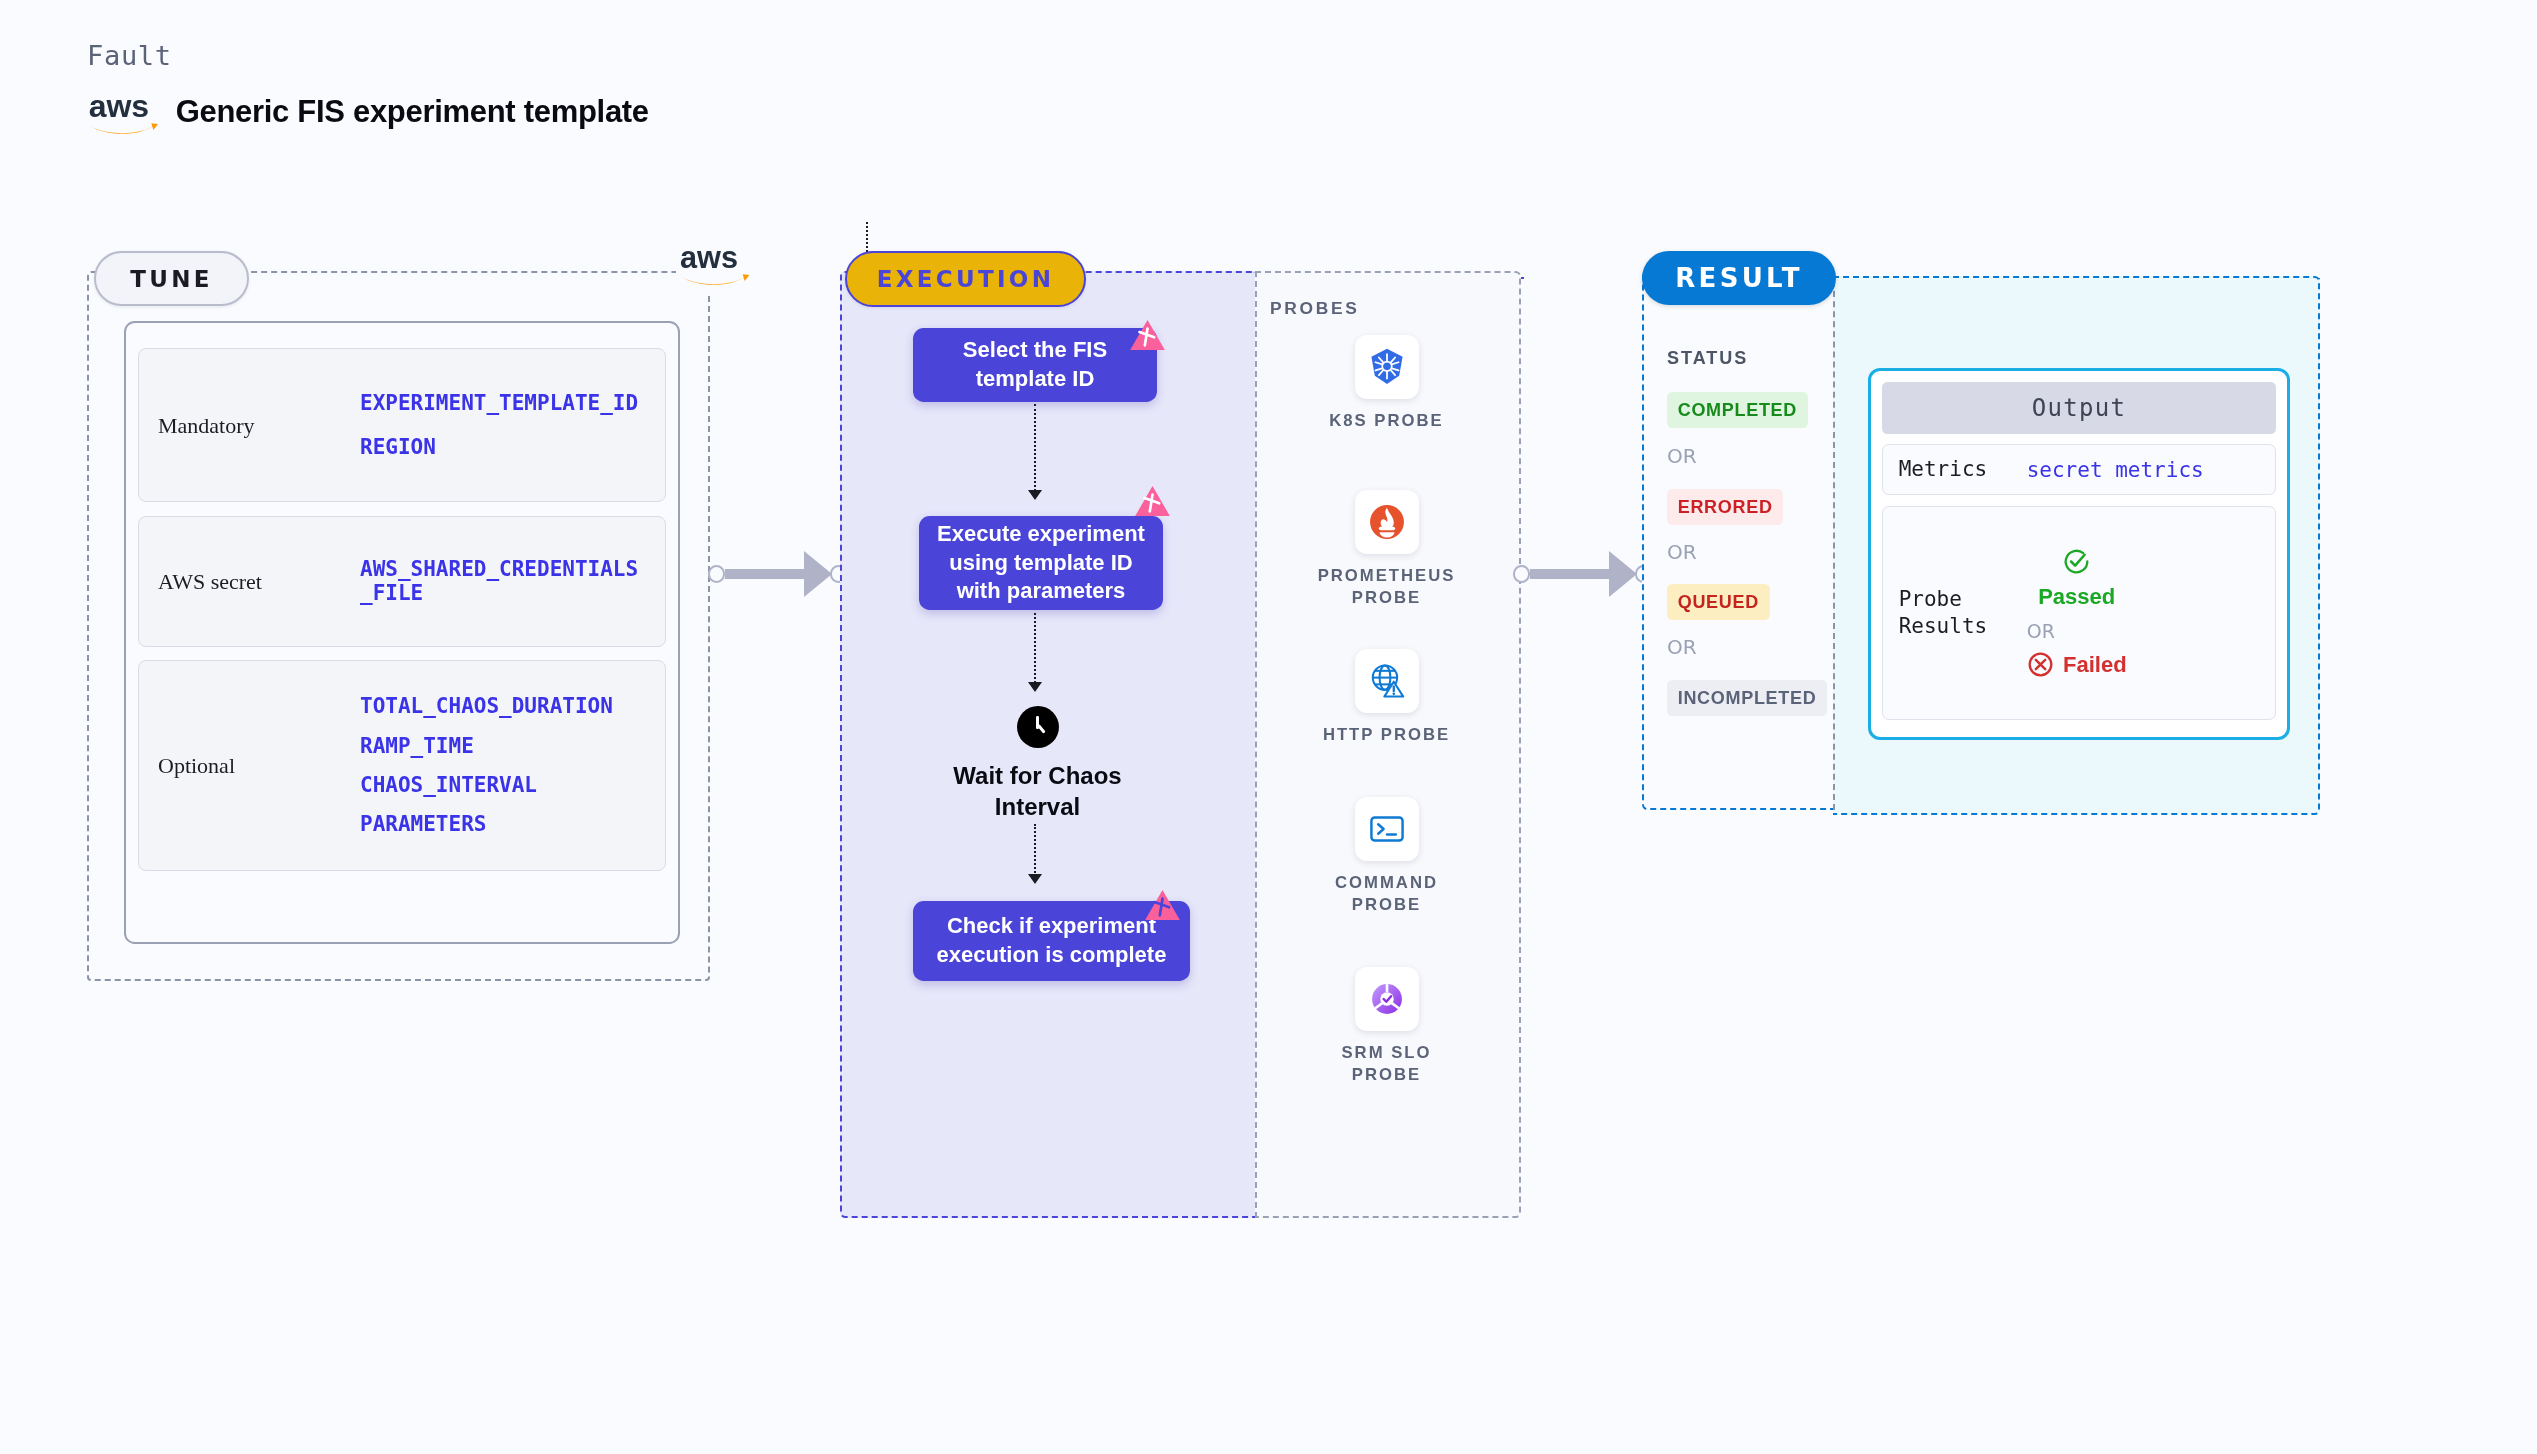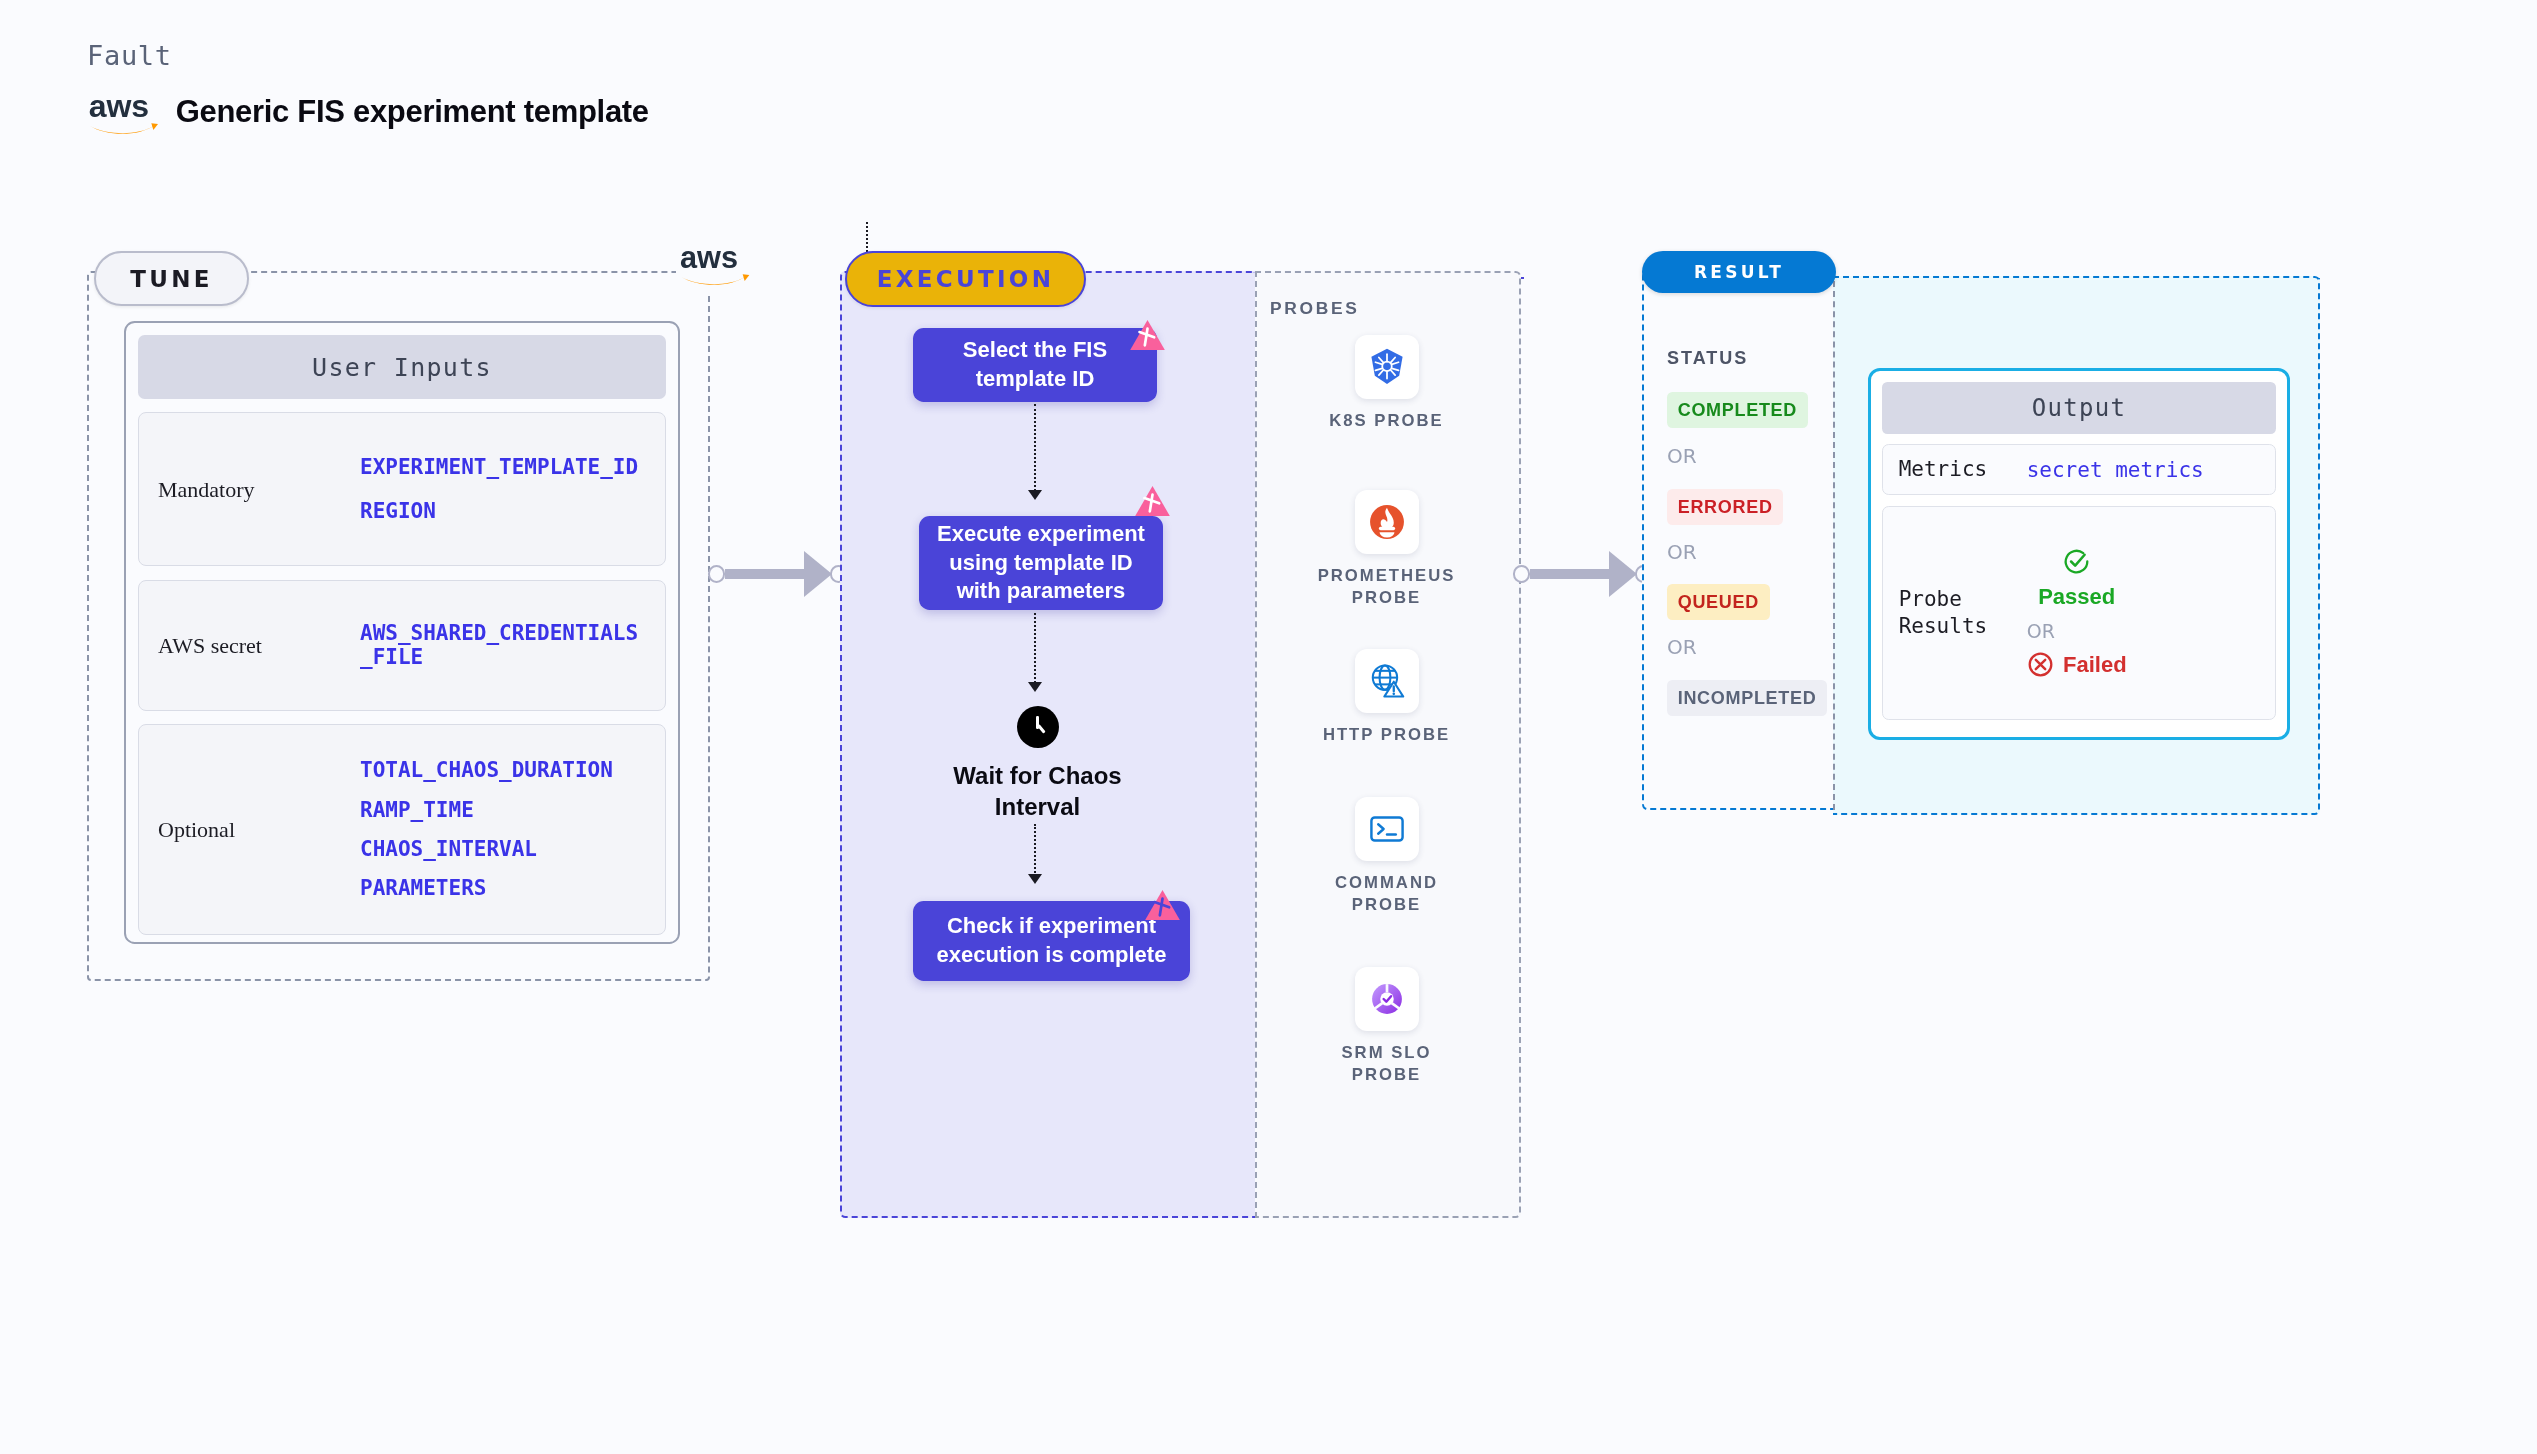--- a/index.html
+++ b/index.html
@@ -37,22 +37,22 @@
     font-size: 23px;
     box-shadow: 0 1.3px 3.3px rgba(0,0,0,.08);
   }
   .pill-exec {
     left: 845px; top: 251px; width: 241px; height: 56px;
     background: #eab308; border: 2.7px solid #4a44d8; color: #4a44d8;
     font-size: 23px;
     box-shadow: 0 1.3px 3.3px rgba(0,0,0,.08);
   }
   .pill-result {
-    left: 1642px; top: 251px; width: 194px; height: 42px;
-    background: #0579d3; color: #fff; font-size: 17px;
+    left: 1642px; top: 251px; width: 194px; height: 54px;
+    background: #0579d3; color: #fff; font-size: 26px;
     box-shadow: 0 1.3px 4px rgba(0,0,0,.15);
   }
 
   
   .tune-box {
     position: absolute; left: 87px; top: 271px; width: 623px; height: 710px;
     border: 2px dashed #8a93a8; border-radius: 4px;
     background: #fafbfe;
   }
   .exec-box {
@@ -312,21 +312,20 @@
   <div class="pill pill-tune">TUNE</div>
   <div class="aws-small">
     <svg width="80" height="62" viewBox="0 0 120 92">
       <text x="6" y="50" font-family="Liberation Sans, sans-serif" font-size="46" font-weight="600" fill="#232f3e">aws</text>
       <path d="M8 64 C34 80, 82 80, 106 62 L100 66 C78 78, 34 78, 8 64 Z" fill="#ff9900"></path>
       <path d="M100 60 L110 61 L103 70 Z" fill="#ff9900"></path>
     </svg>
   </div>
 
   <div class="inputs-card">
-    <div class="card-title">User Inputs</div>
 
     <div class="input-group g-mandatory">
       <div class="group-label">Mandatory</div>
       <div class="group-vals">
         <div>EXPERIMENT_TEMPLATE_ID</div>
         <div>REGION</div>
       </div>
     </div>
 
     <div class="input-group g-secret">

